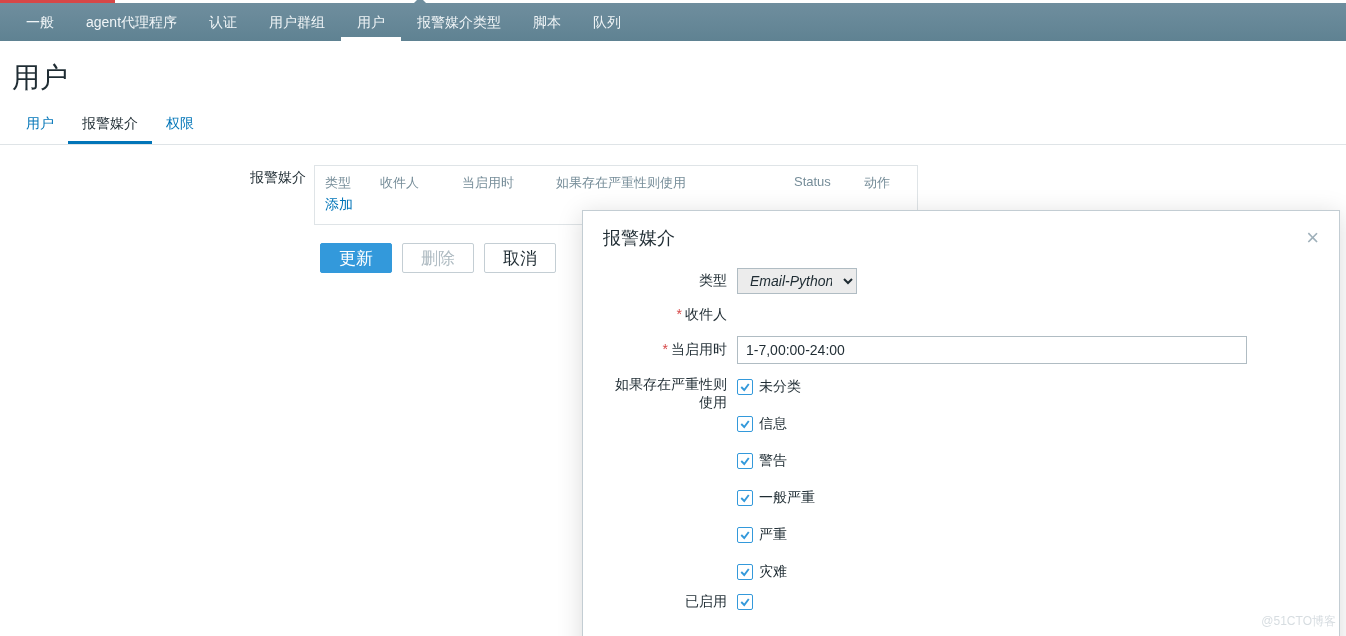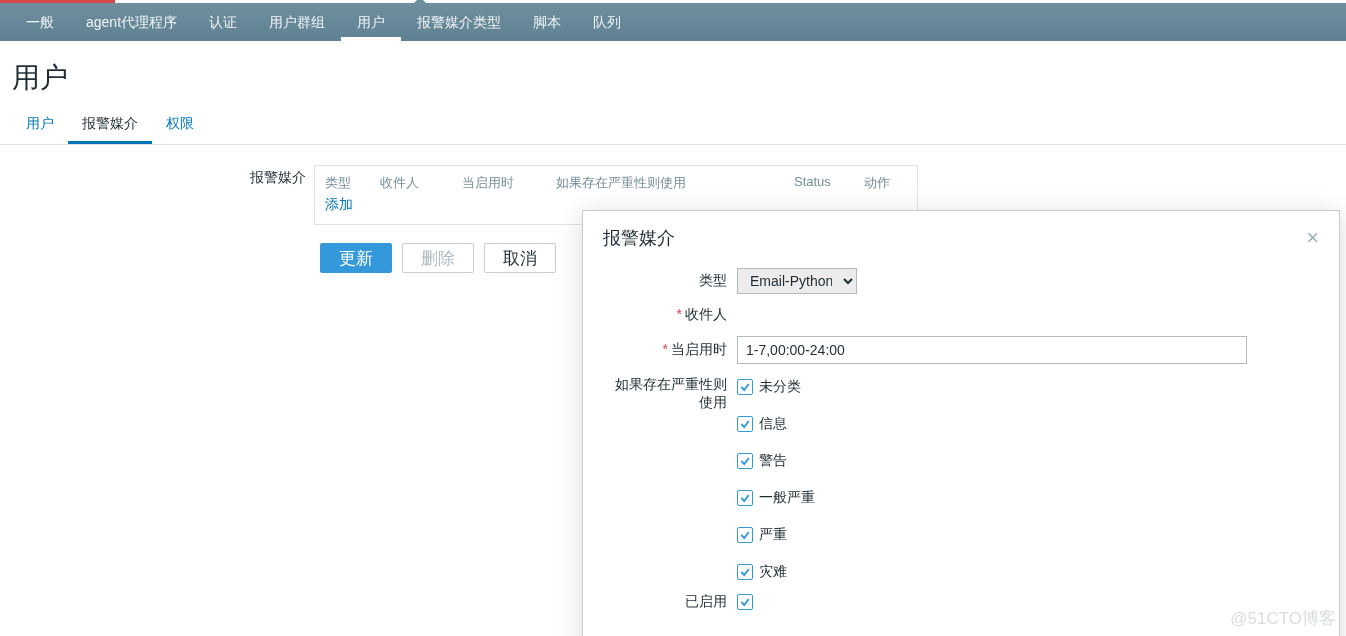--- a/index.html
+++ b/index.html
@@ -165,20 +165,21 @@
     padding: 0 8px;
     font-size: 14px;
     color: #1f2c33;
     max-width: 510px;
   }
   select.form-control {
     flex: none;
     width: 120px;
     background: #ececec;
     height: 26px;
+    font-style: italic;
   }
   .check-list {
     display: flex;
     flex-direction: column;
     gap: 19px;
     padding-top: 2px;
   }
   .check-row { display: flex; align-items: center; gap: 6px; }
   .chk {
     width: 16px; height: 16px;
@@ -194,21 +195,21 @@
     border-top: 1px solid #dfe4e7;
     padding: 12px 18px;
     display: flex;
     justify-content: flex-end;
     gap: 10px;
   }
   .watermark {
     position: absolute;
     right: 10px; bottom: 6px;
     color: #d7dde1;
-    font-size: 17px;
+    font-size: 12px;
     pointer-events: none;
   }
 </style>
 </head>
 <body>
 
 <div class="top-red-bar"></div>
 
 <div class="navbar">
   <div class="nav-arrow"></div>

